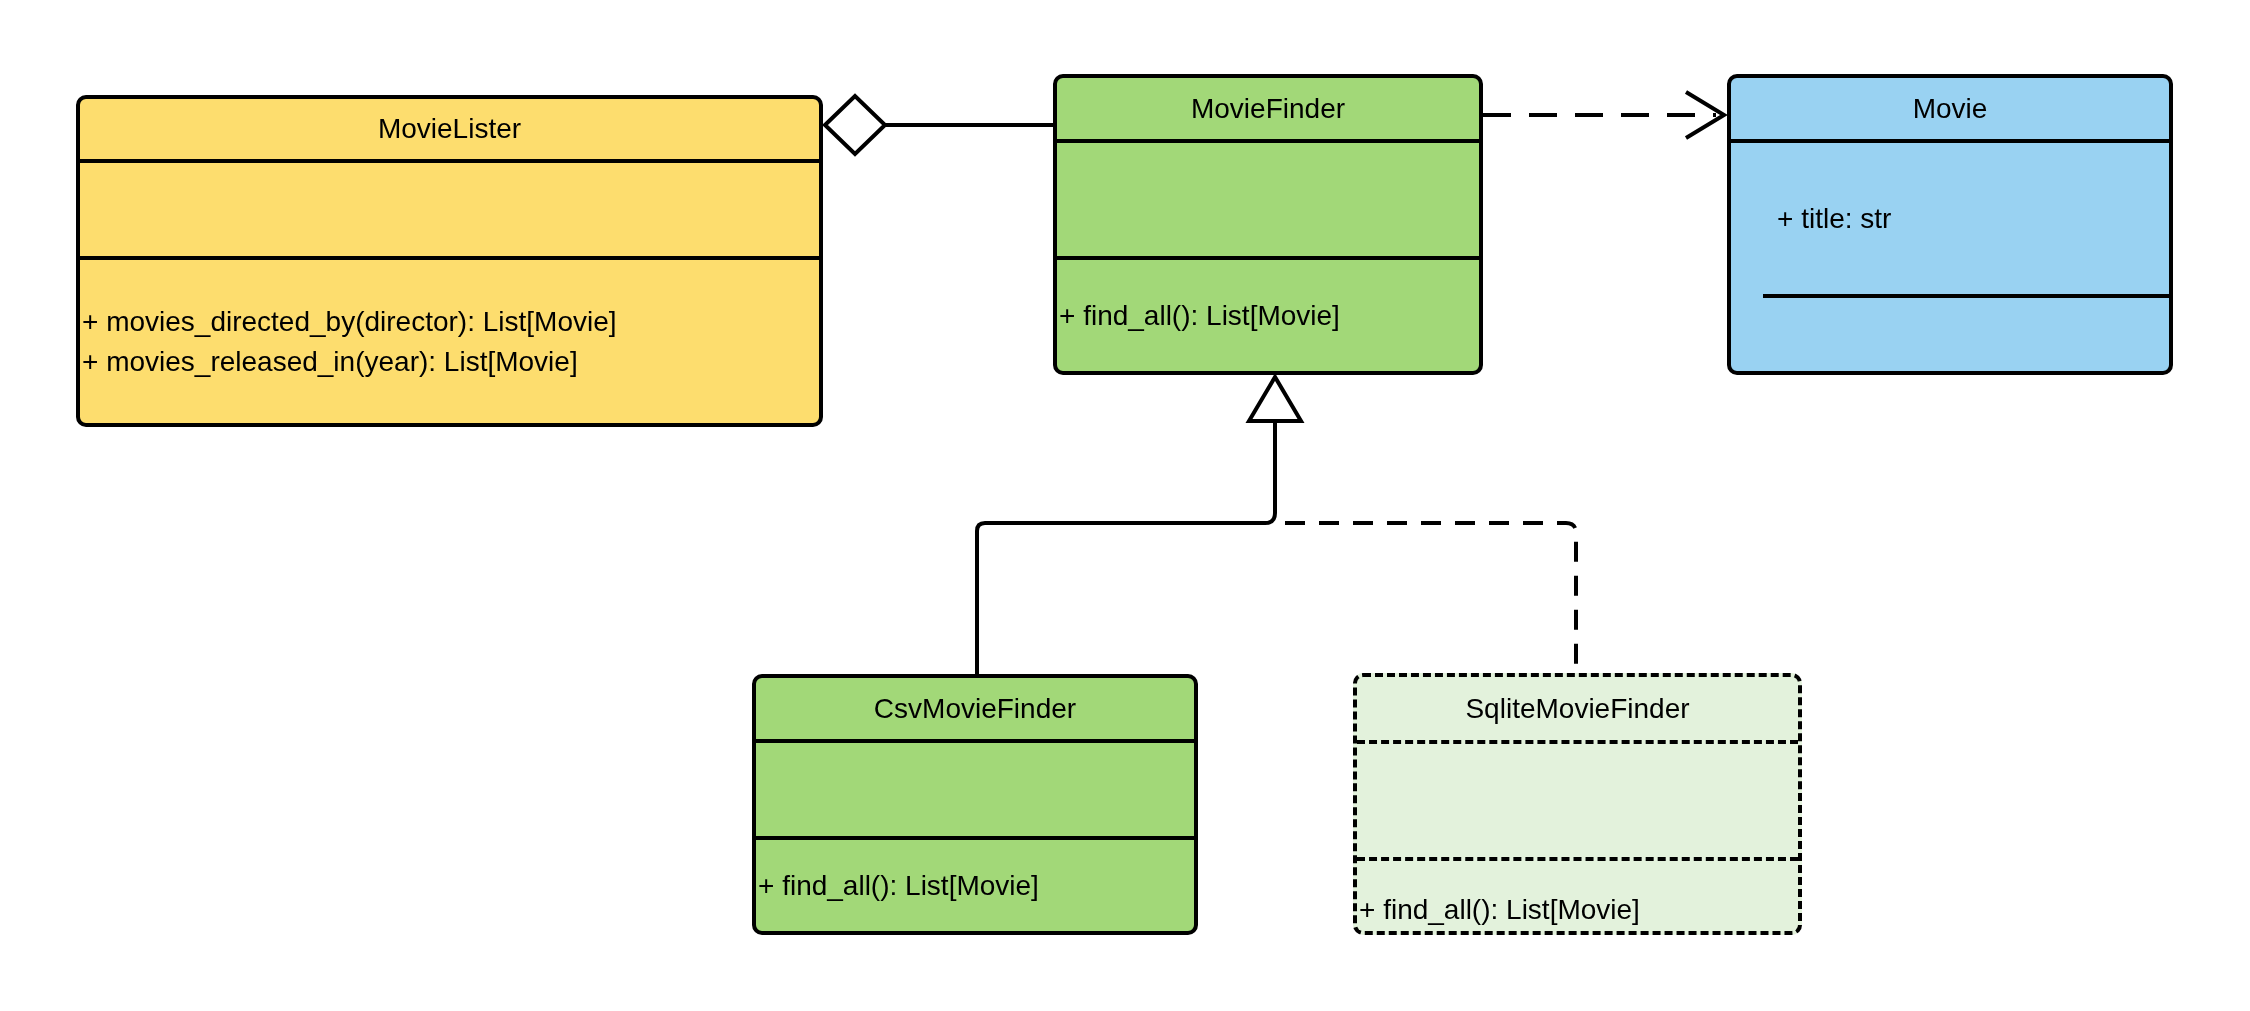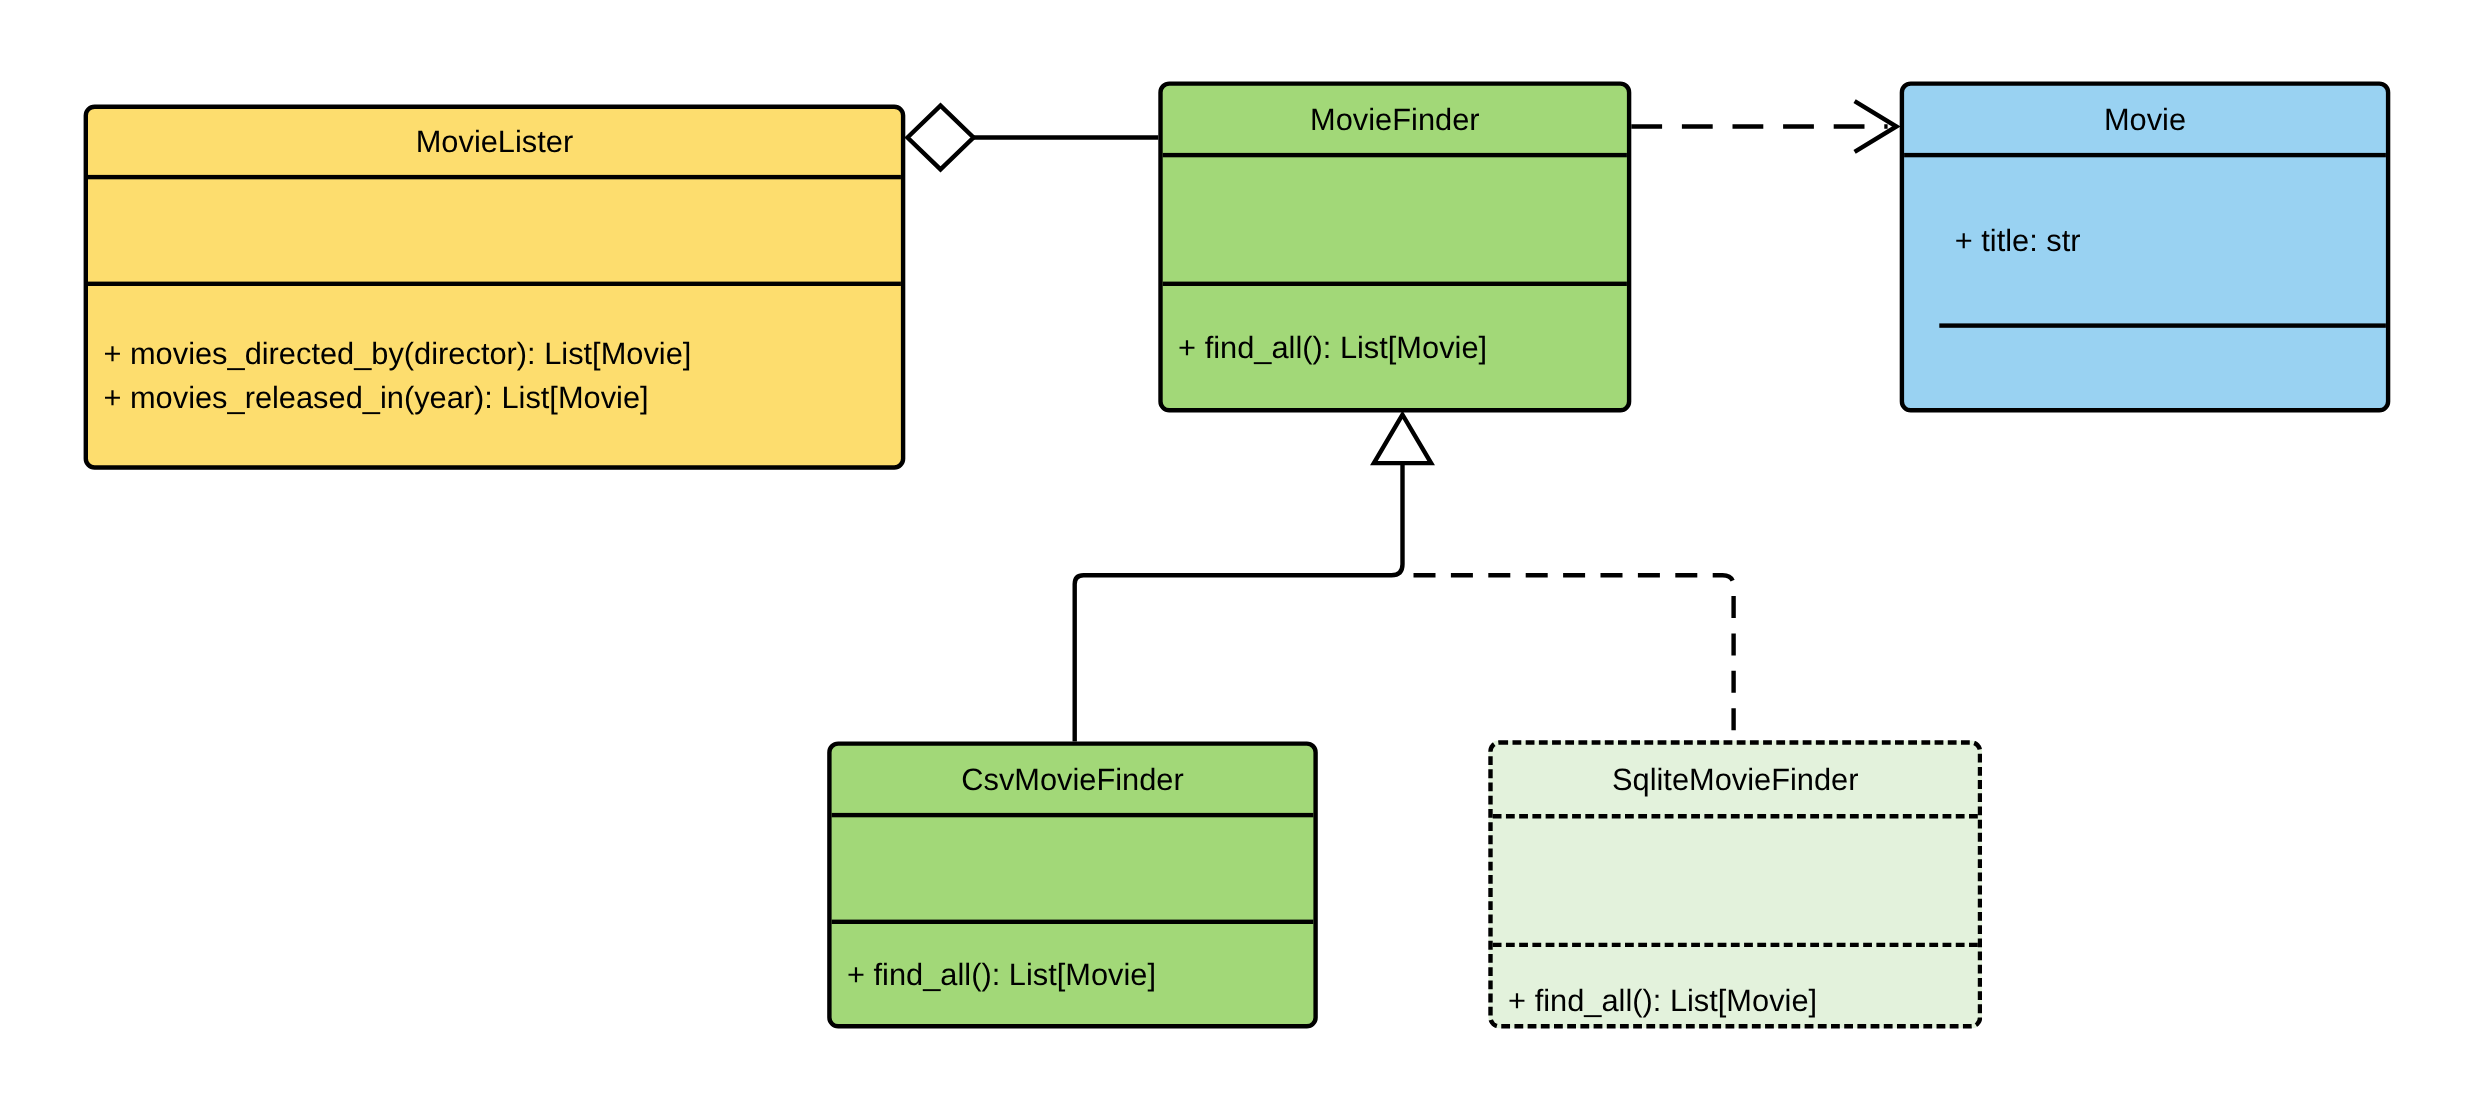--- a/index.html
+++ b/index.html
@@ -26,21 +26,21 @@
     display:flex;align-items:center;justify-content:center;
     font-size:28px;border-bottom:4px solid var(--stroke,#000);
   }
   .dashed .title-compartment{border-bottom-style:dashed;}
   .attrs-compartment{
     display:flex;flex-direction:column;justify-content:center;
     border-bottom:4px solid var(--stroke,#000);padding-left:14px;
   }
   .dashed .attrs-compartment{border-bottom-style:dashed;}
   .methods-compartment{
-    flex:1;display:flex;flex-direction:column;justify-content:center;padding-left:14px;
+    flex:1;display:flex;flex-direction:column;justify-content:center;padding-left:2px;
   }
   .member-line{font-size:28px;line-height:40px;white-space:nowrap;}
 </style>
 </head>
 <body>
 
 <div class="canvas">
 
   <svg class="connectors" viewBox="0 0 2250 1011">
 

